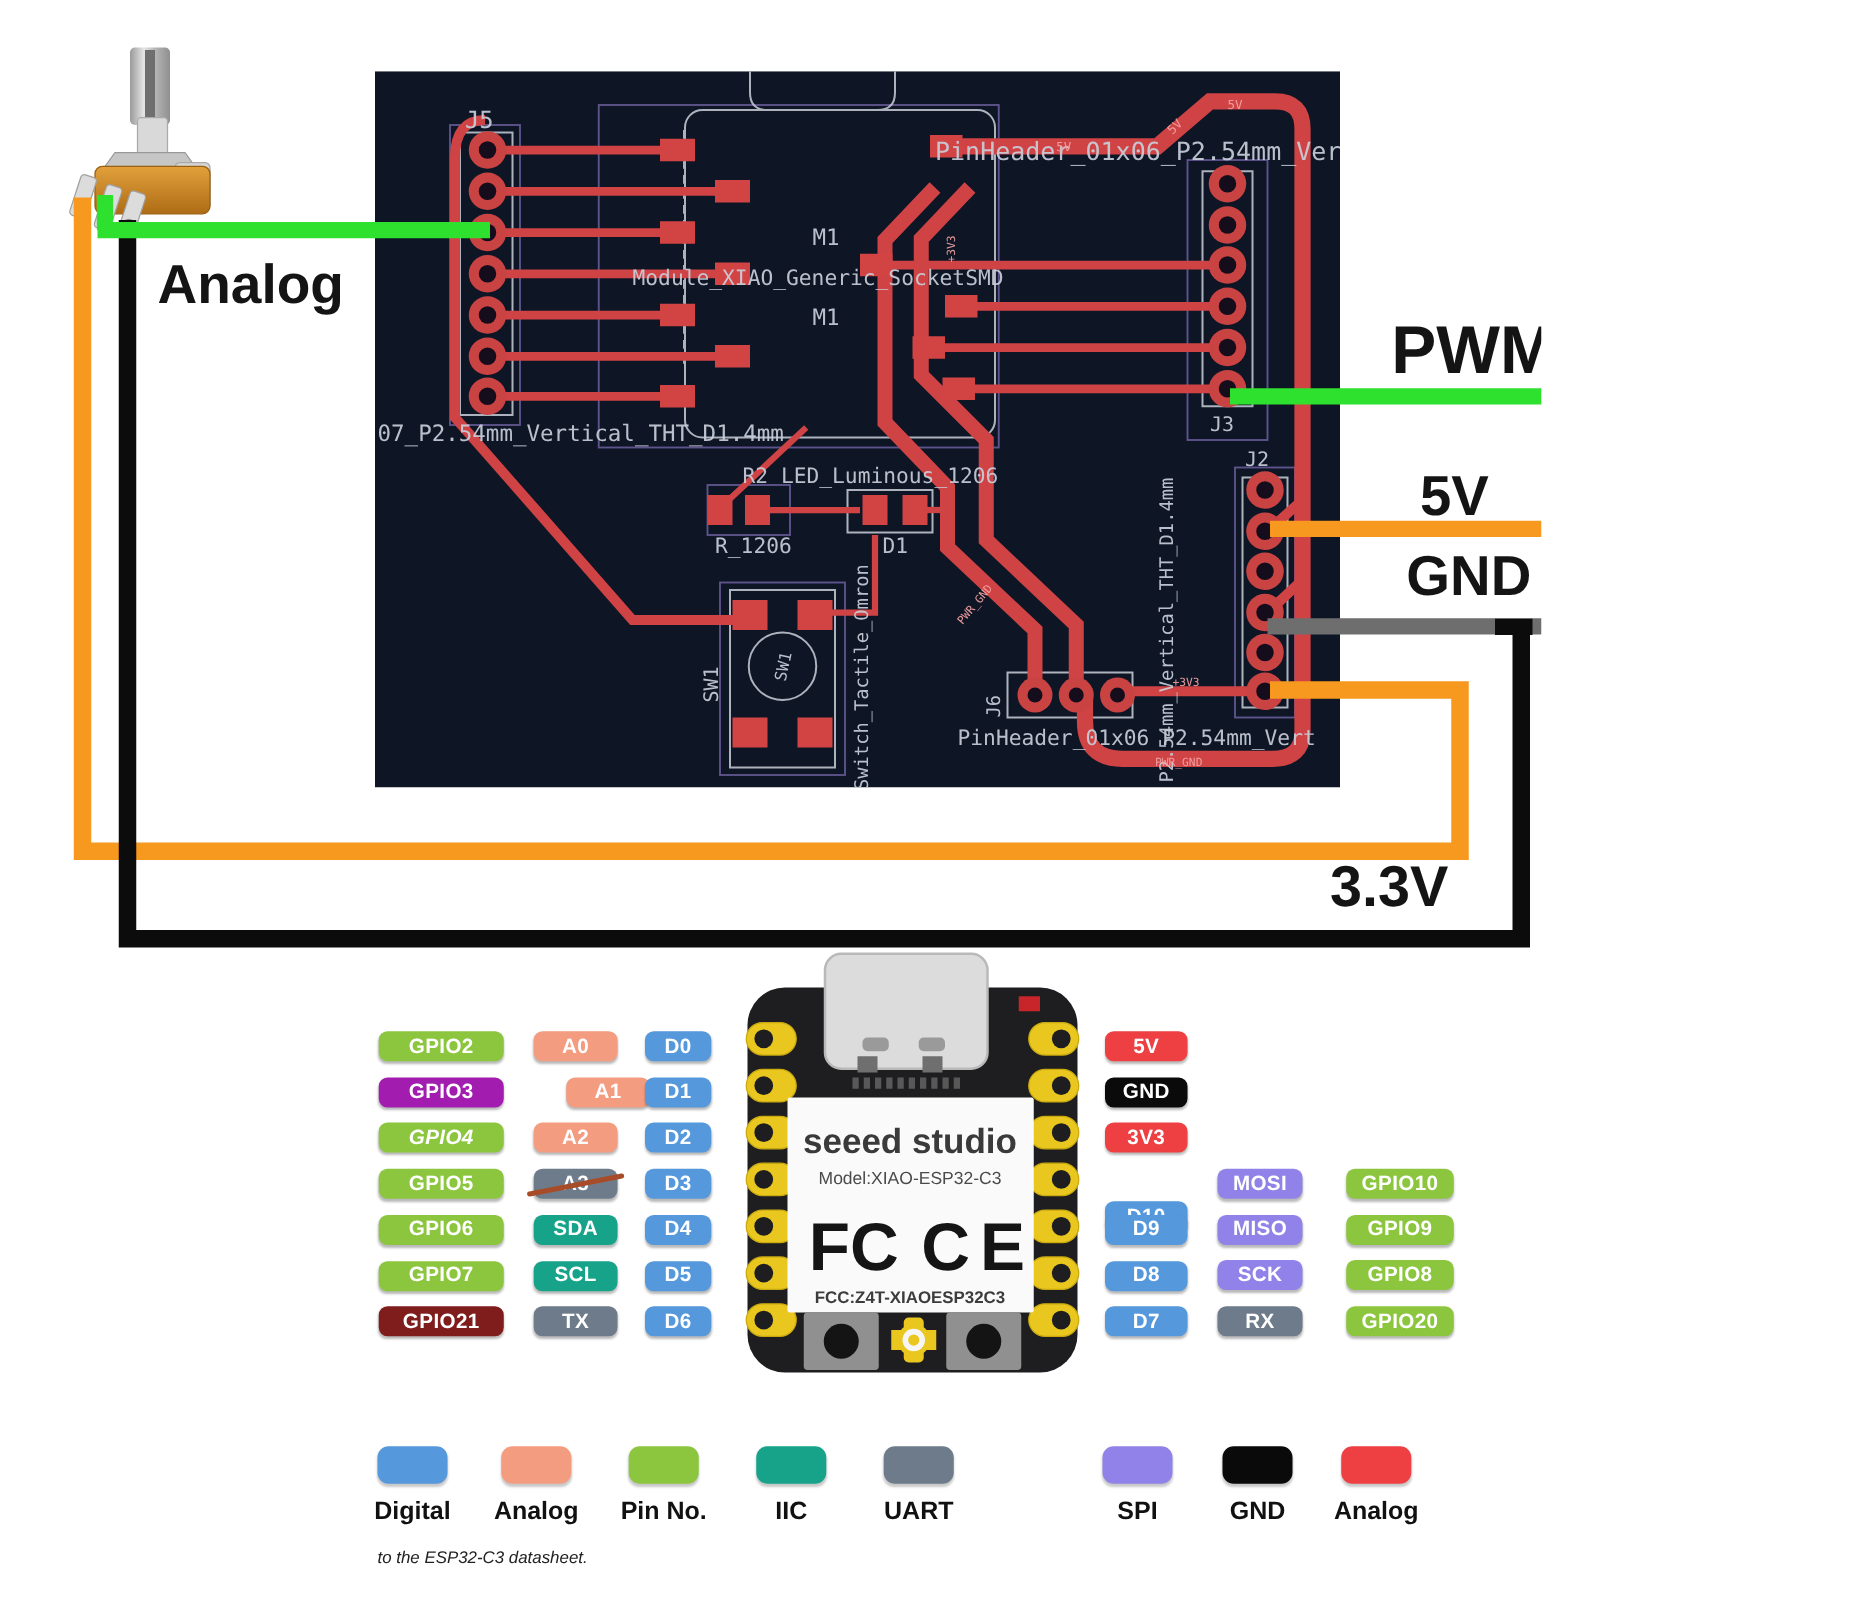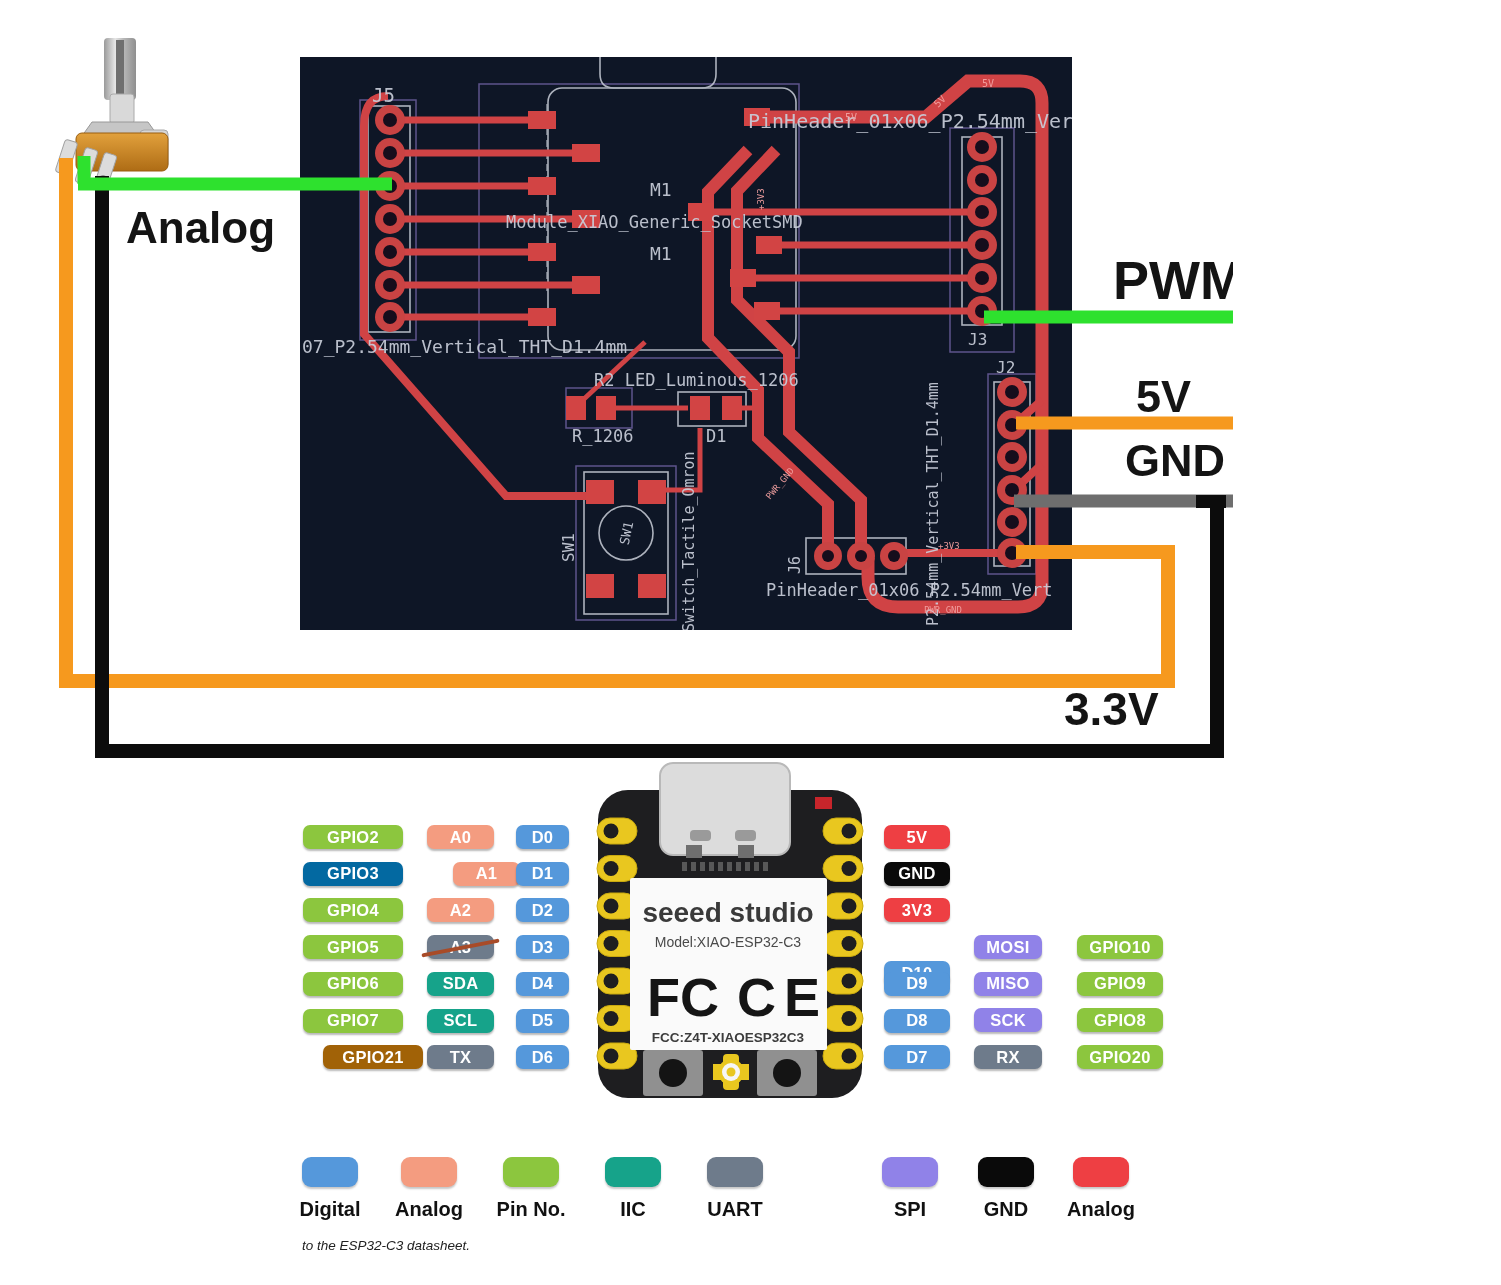--- a/index.html
+++ b/index.html
@@ -347,26 +347,26 @@
 </svg>
 
 <div class="big-label" style="left:126px;top:206px;font-size:44px;">Analog</div>
 <div class="big-label" style="left:1113px;top:253px;font-size:54px;">PWM</div>
 <div class="big-label" style="left:1136px;top:374px;font-size:45px;">5V</div>
 <div class="big-label" style="left:1125px;top:438px;font-size:45px;">GND</div>
 <div class="big-label" style="left:1064px;top:686px;font-size:46px;">3.3V</div>
 
 <div id="overlay" class="layer" style="width:1501px;height:1285px;">
       <div class="pill" style="left: 303px; top: 825px; width: 100px; background: rgb(140, 198, 62);">GPIO2</div>
-      <div class="pill" style="left: 303px; top: 861.7px; width: 100px; background: #0369a1;">GPIO3</div>
-      <div class="pill" style="left: 303px; top: 898.4px; width: 100px; background: rgb(140, 198, 62);">GPIO4</div>
+      <div class="pill" style="left: 303px; top: 861.7px; width: 100px; background: #a21caf;">GPIO3</div>
+      <div class="pill" style="left: 303px; top: 898.4px; width: 100px; background: rgb(140, 198, 62); font-style: italic;">GPIO4</div>
       <div class="pill" style="left: 303px; top: 935.1px; width: 100px; background: rgb(140, 198, 62);">GPIO5</div>
       <div class="pill" style="left: 303px; top: 971.8px; width: 100px; background: rgb(140, 198, 62);">GPIO6</div>
       <div class="pill" style="left: 303px; top: 1008.5px; width: 100px; background: rgb(140, 198, 62);">GPIO7</div>
-      <div class="pill" style="left: 303px; top: 1045.2px; width: 100px; background: #a16207; margin-left: 20px;">GPIO21</div>
+      <div class="pill" style="left: 303px; top: 1045.2px; width: 100px; background: #7f1d1d;">GPIO21</div>
       <div class="pill" style="left: 427px; top: 825px; width: 67px; background: rgb(244, 156, 128);">A0</div>
       <div class="pill" style="left: 453px; top: 861.7px; width: 67px; background: rgb(244, 156, 128);">A1</div>
       <div class="pill" style="left: 427px; top: 898.4px; width: 67px; background: rgb(244, 156, 128);">A2</div>
       <div class="pill strike" style="left: 427px; top: 935.1px; width: 67px; background: rgb(110, 123, 139);">A3</div>
       <div class="pill" style="left: 427px; top: 971.8px; width: 67px; background: rgb(22, 163, 138);">SDA</div>
       <div class="pill" style="left: 427px; top: 1008.5px; width: 67px; background: rgb(22, 163, 138);">SCL</div>
       <div class="pill" style="left: 427px; top: 1045.2px; width: 67px; background: rgb(110, 123, 139);">TX</div>
       <div class="pill" style="left: 516px; top: 825px; width: 53px; background: rgb(85, 152, 219);">D0</div>
       <div class="pill" style="left: 516px; top: 861.7px; width: 53px; background: rgb(85, 152, 219);">D1</div>
       <div class="pill" style="left: 516px; top: 898.4px; width: 53px; background: rgb(85, 152, 219);">D2</div>

